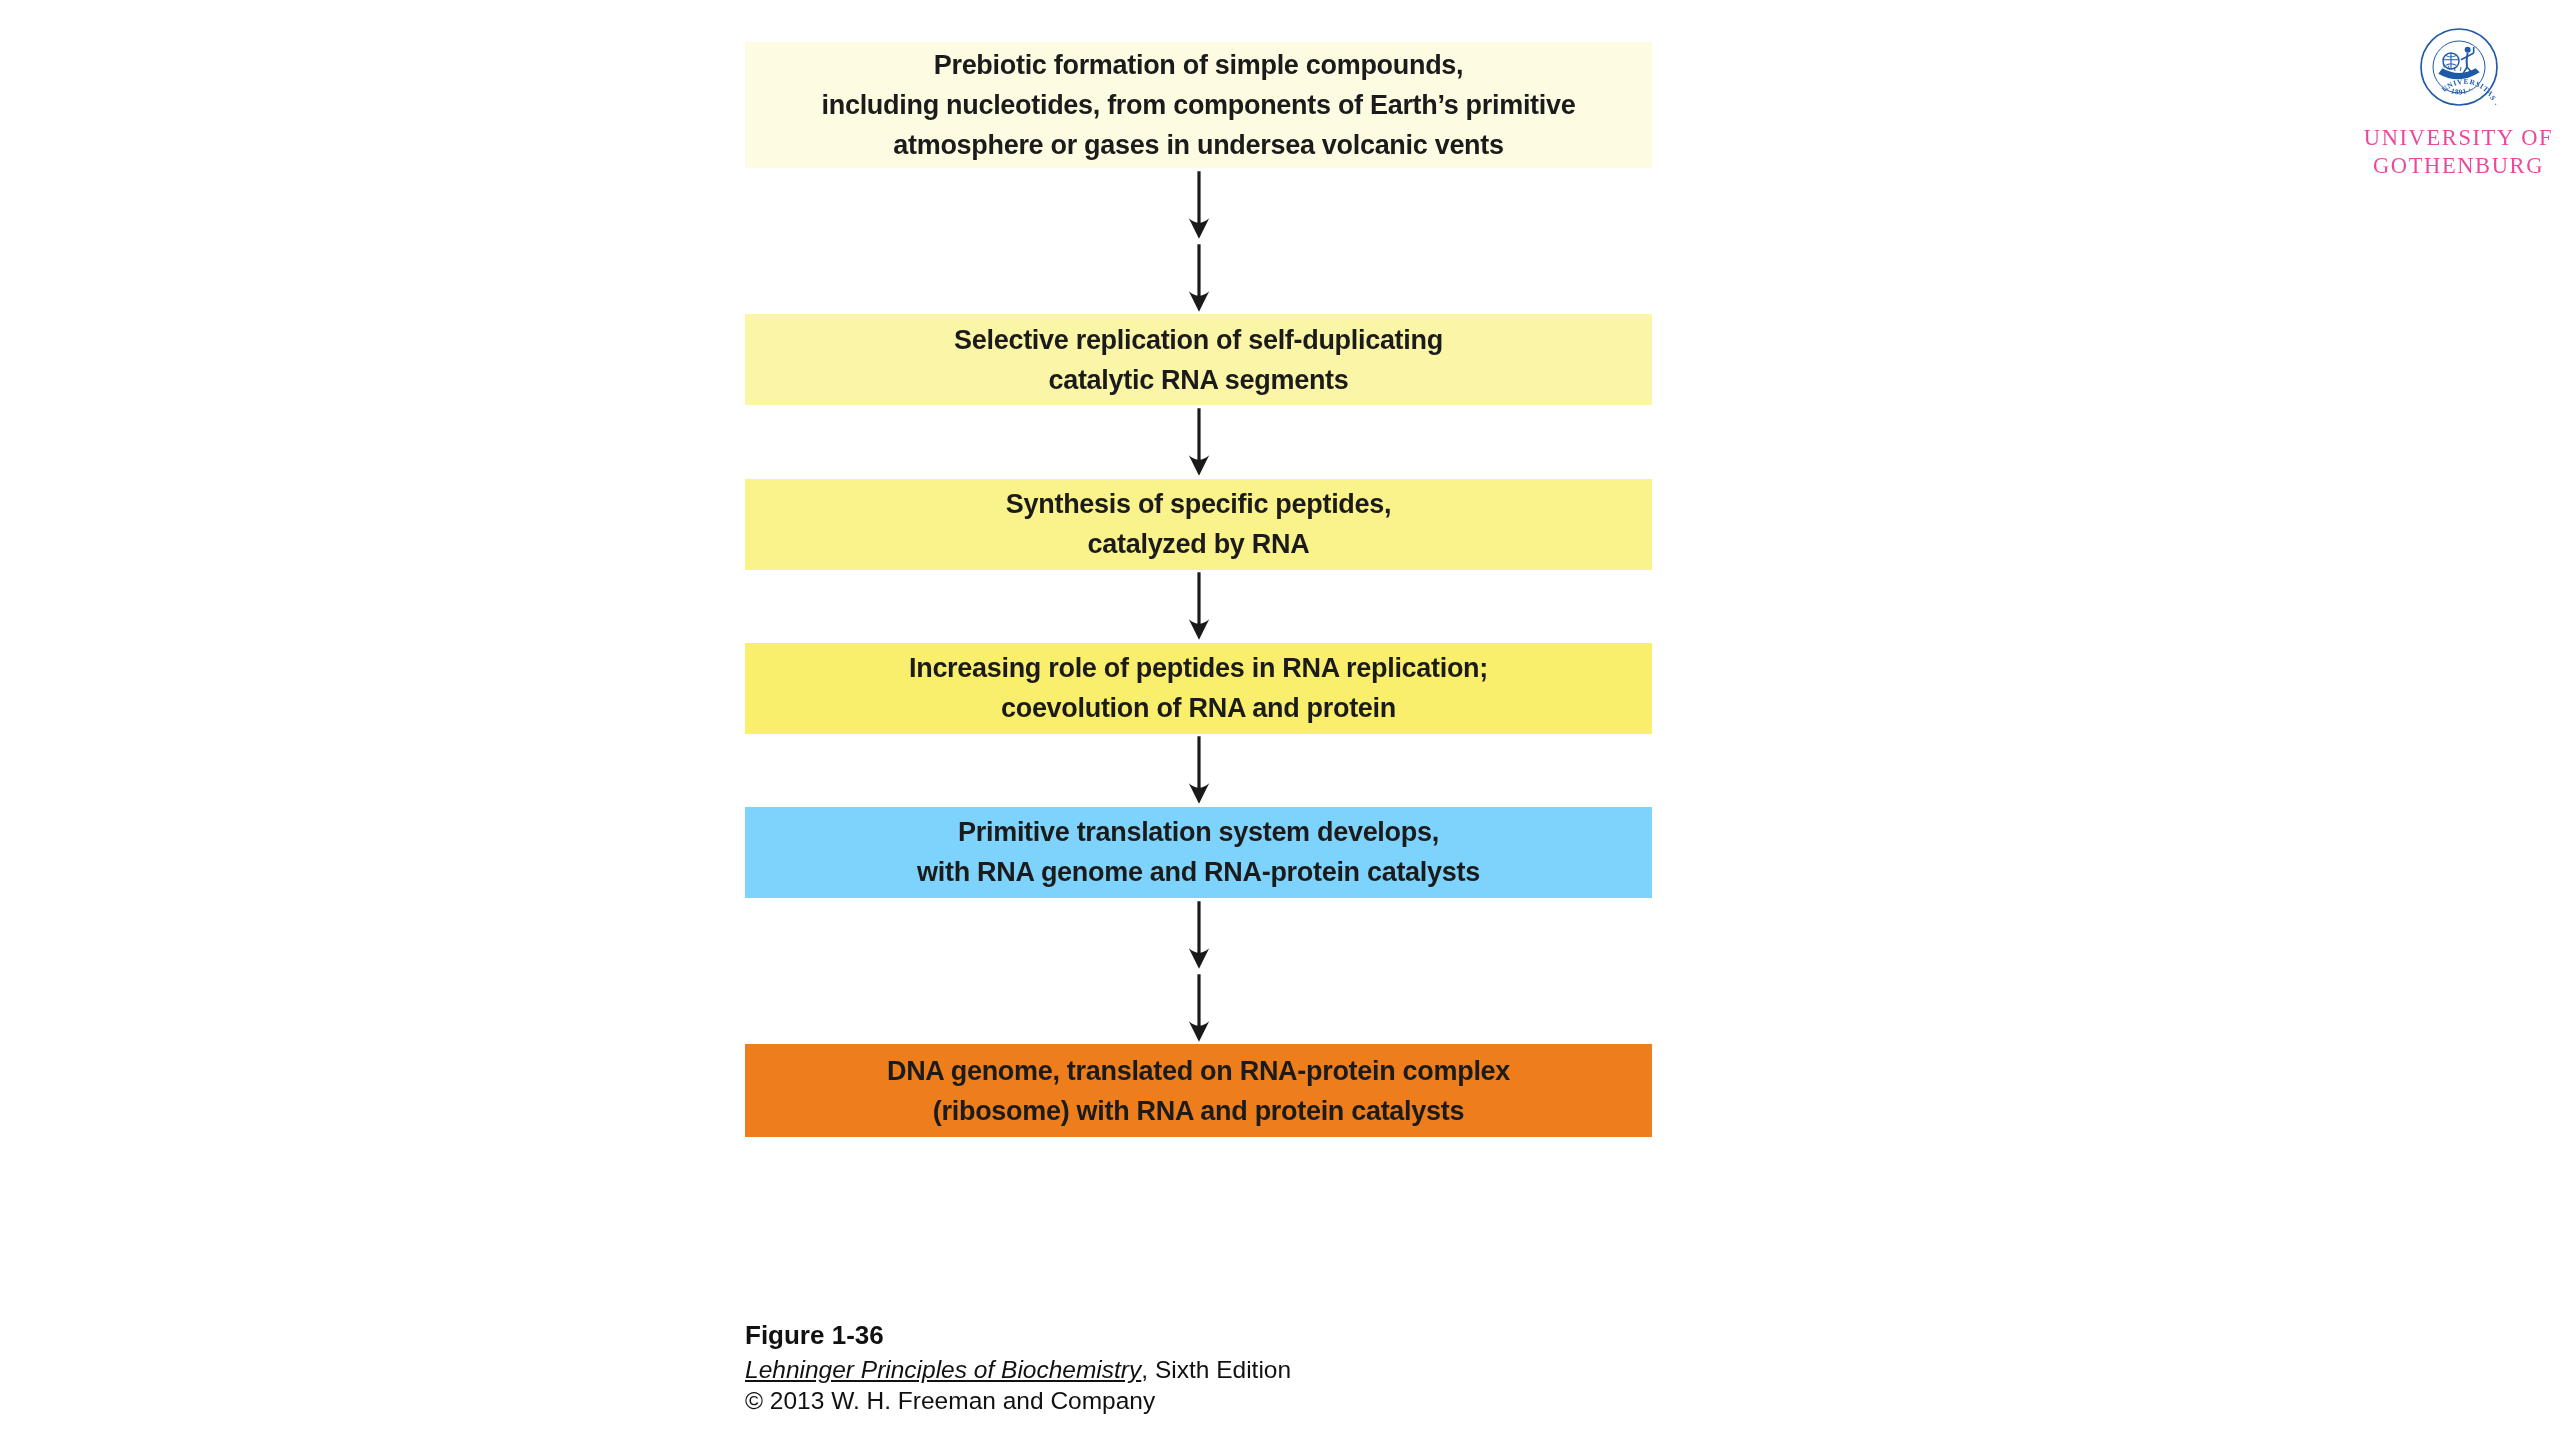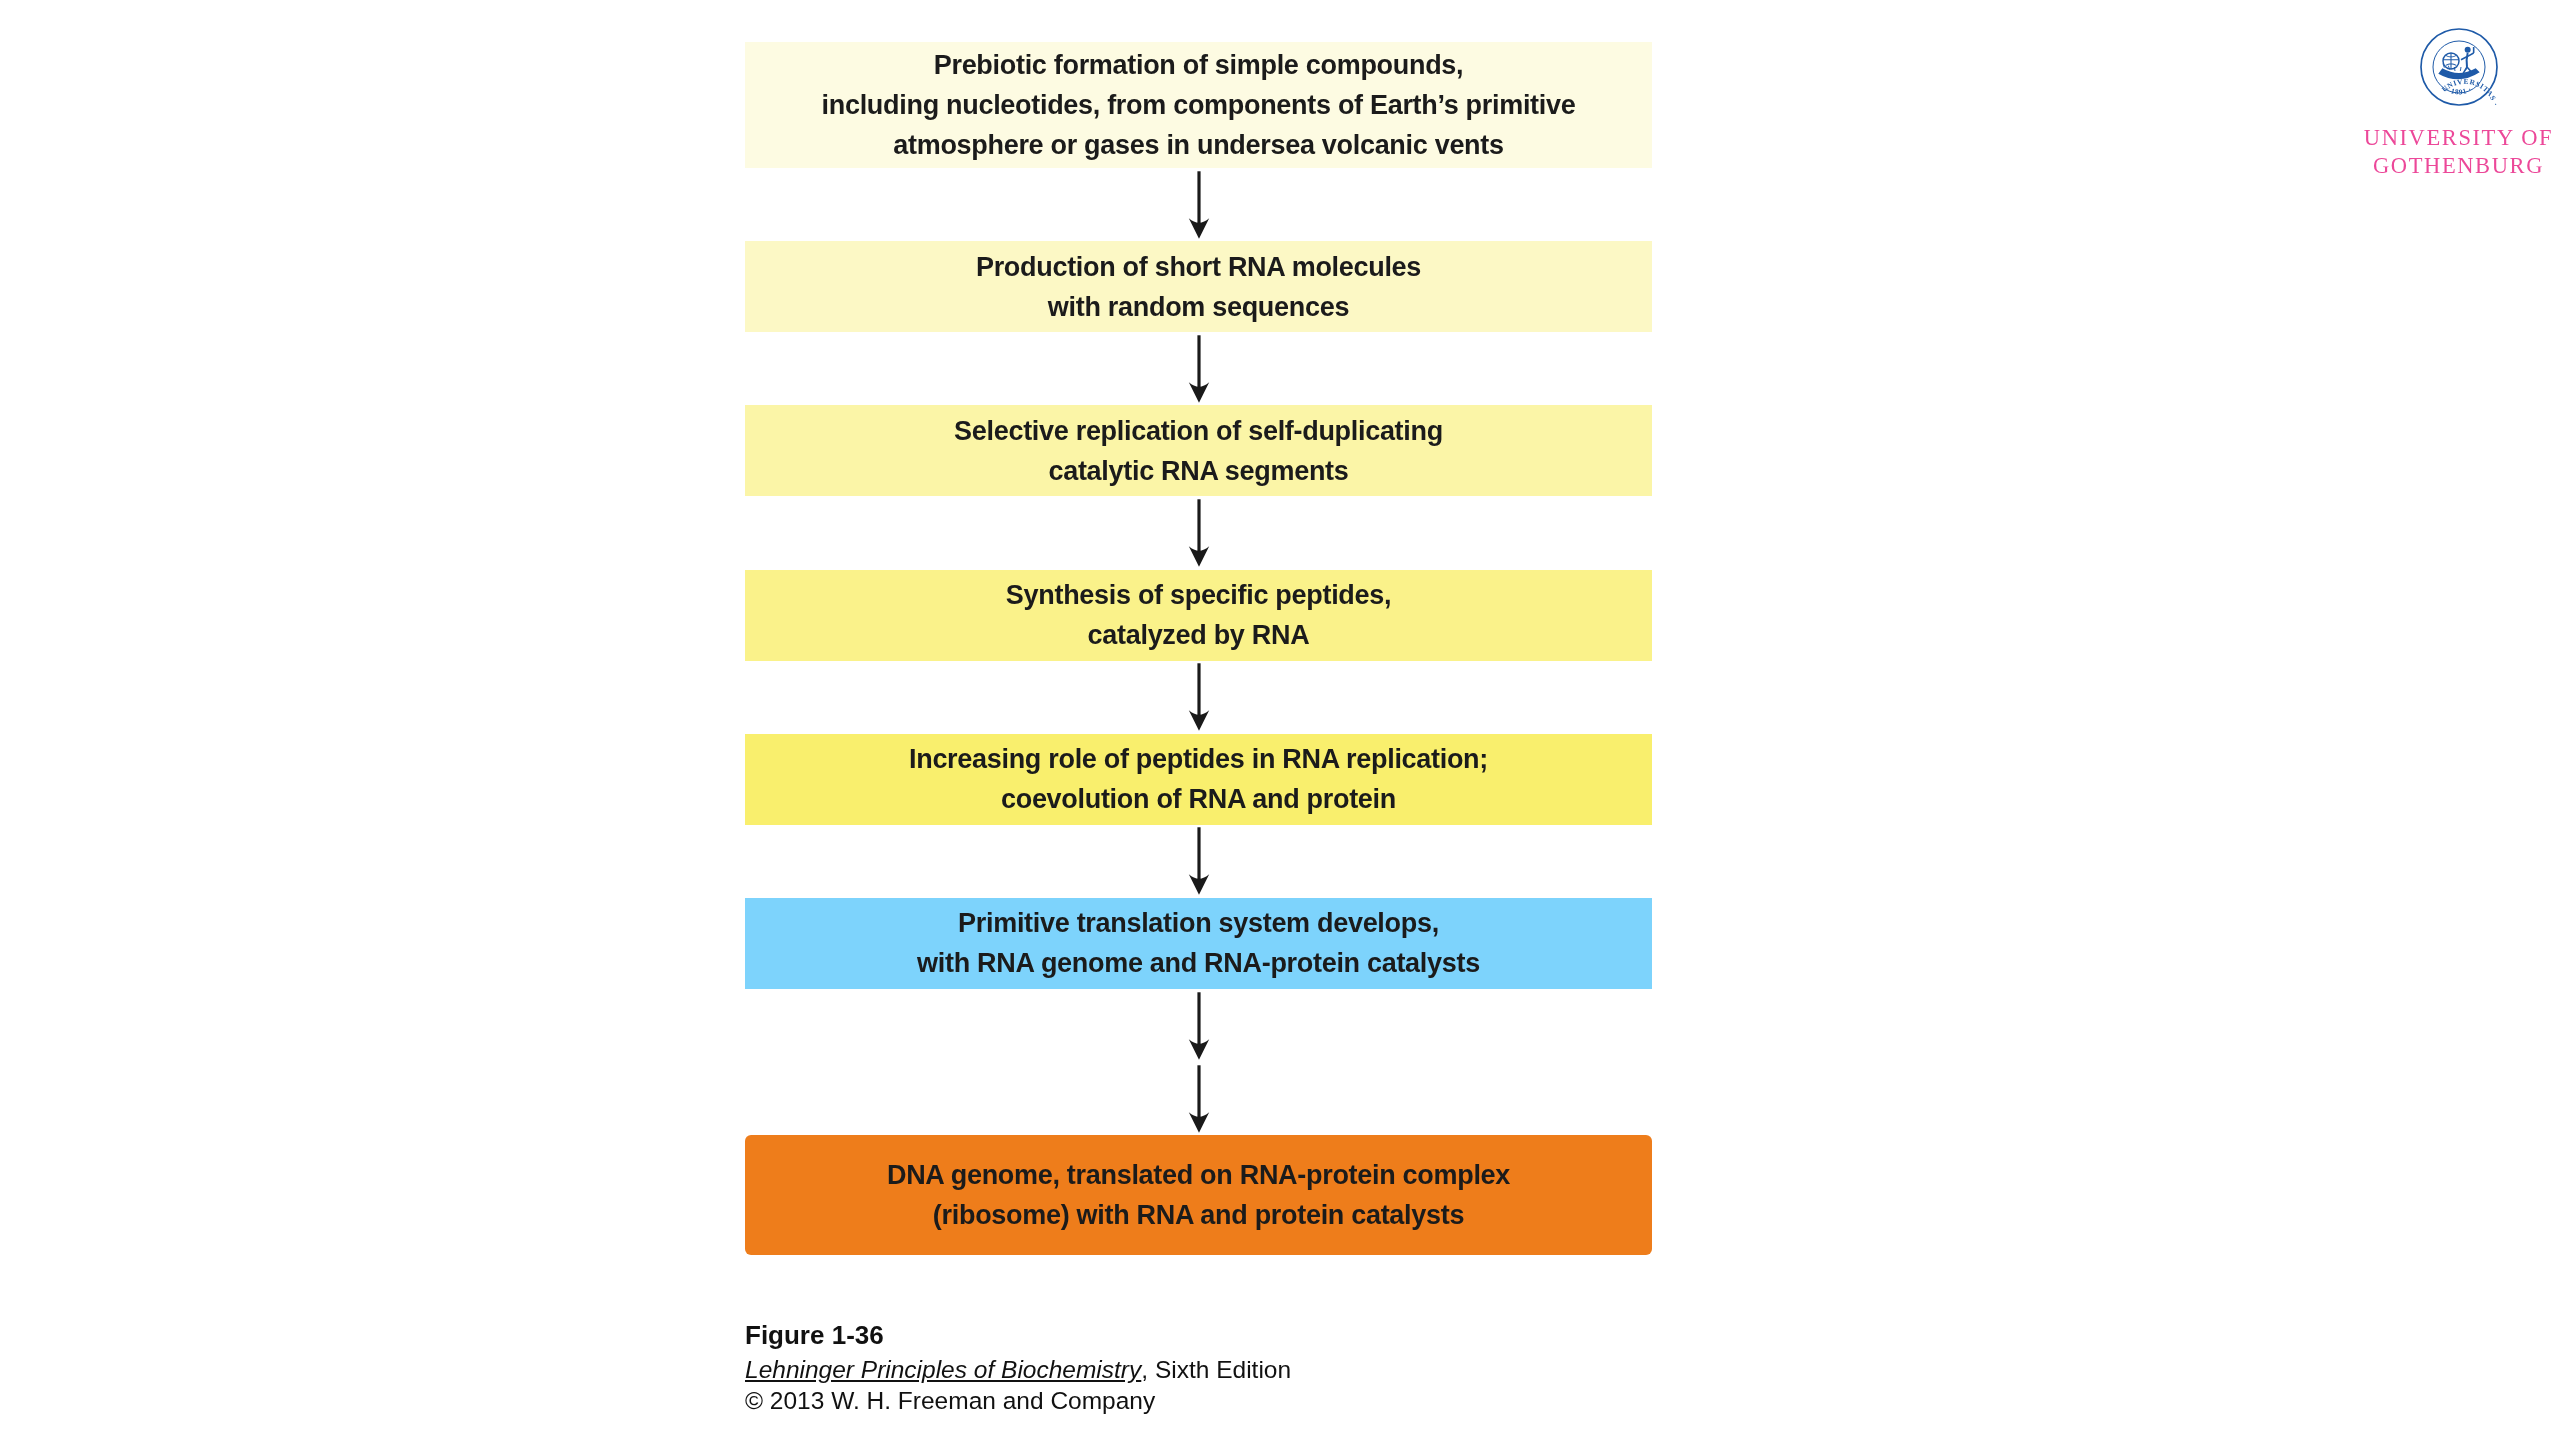--- a/index.html
+++ b/index.html
@@ -29,21 +29,21 @@
     justify-content: center;
     text-align: center;
     font-weight: 700;
     font-size: 27px;
     line-height: 40px;
     letter-spacing: -0.3px;
     white-space: pre-line;
   }
   .box.h2 { height: 91px; }
   .box.h3 { height: 126px; }
-  .box.hlast { height: 120px; border-radius: 6px; }
+  .box.hlast { height: 93px; }
   .arrow {
     width: 28px;
     height: 68px;
     margin: 2.6px 0;
     flex: 0 0 auto;
   }
 
   
   .caption {
     position: absolute;
@@ -97,22 +97,20 @@
 
     <div class="box h3" style="background-color: rgb(253, 251, 226); color: rgb(27, 27, 27);">Prebiotic formation of simple compounds,
 including nucleotides, from components of Earth’s primitive
 atmosphere or gases in undersea volcanic vents</div>
 
     <svg class="arrow" viewBox="0 0 44 106">
       <line x1="22" y1="0" x2="22" y2="84" stroke="currentColor" stroke-width="5"></line>
       <path d="M22,106 L6,74 Q22,88 38,74 Z" fill="currentColor"></path>
     </svg>
 
-    <div class="box h2" style="background-color: rgb(252, 248, 197); color: rgb(27, 27, 27);">Production of short RNA molecules
-with random sequences</div>
 
     <svg class="arrow" viewBox="0 0 44 106">
       <line x1="22" y1="0" x2="22" y2="84" stroke="currentColor" stroke-width="5"></line>
       <path d="M22,106 L6,74 Q22,88 38,74 Z" fill="currentColor"></path>
     </svg>
 
     <div class="box h2" style="background-color: rgb(251, 245, 167); color: rgb(27, 27, 27);">Selective replication of self-duplicating
 catalytic RNA segments</div>
 
     <svg class="arrow" viewBox="0 0 44 106">

